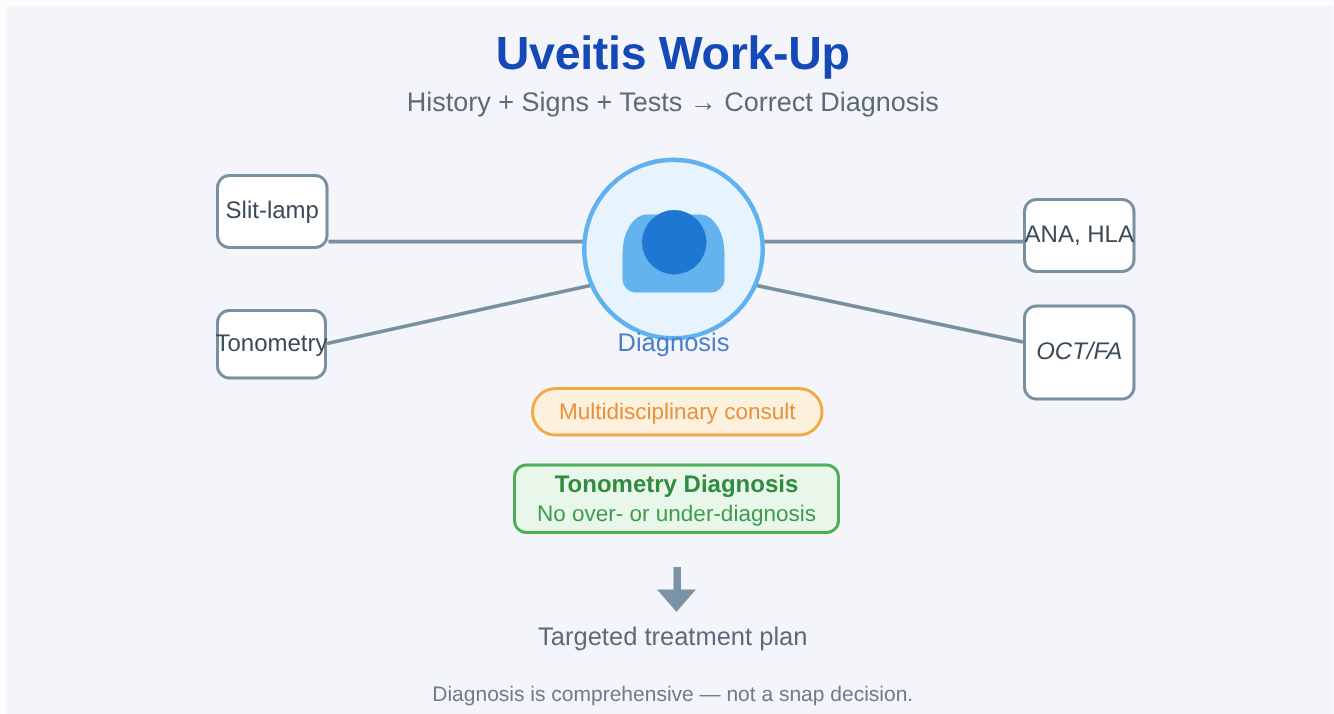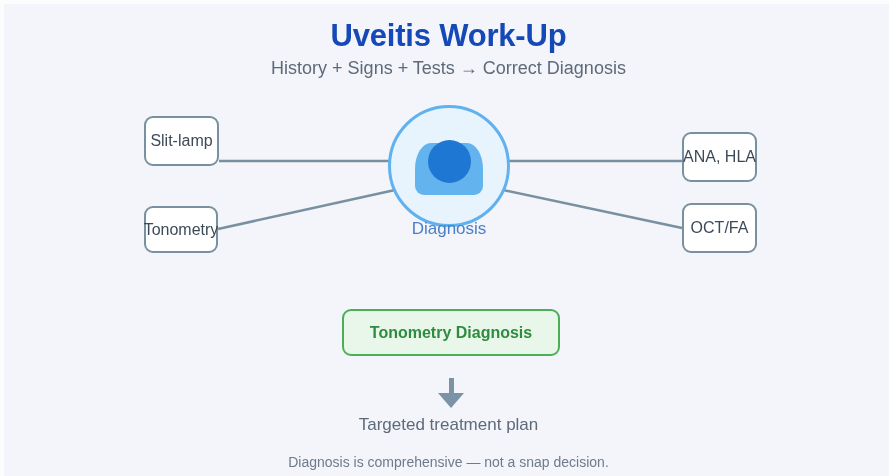--- a/index.html
+++ b/index.html
@@ -102,21 +102,21 @@
     display: flex;
     align-items: center;
     justify-content: center;
     font-size: 16px;
     color: #3c4a58;
     white-space: nowrap;
   }
   #node-slitlamp  { left: 140px; top: 112px; width: 75px; height: 50px; }
   #node-tonometry { left: 140px; top: 202px; width: 74px; height: 47px; }
   #node-ana       { left: 678px; top: 128px; width: 75px; height: 50px; }
-  #node-oct       { left: 678px; top: 199px; width: 75px; height: 50px; }
+  #node-oct       { left: 678px; top: 199px; width: 75px; height: 64px; font-style: italic; }
 
   
   .pill {
     position: absolute;
     left: 350px;
     top: 254px;
     width: 195px;
     height: 33px;
     border: 2px solid #f5a742;
     background: #fdf1de;
@@ -220,23 +220,27 @@
   <div class="node" id="node-tonometry">
     <span>Tonometry</span>
   </div>
   <div class="node" id="node-ana">
     <span>ANA, HLA</span>
   </div>
   <div class="node" id="node-oct">
     <span>OCT/FA</span>
   </div>
 
+  <div class="pill">
+    <span>Multidisciplinary consult</span>
+  </div>
 
   <div class="diagbox">
     <div class="diag-title">Tonometry Diagnosis</div>
+    <div class="diag-sub">No over- or under-diagnosis</div>
   </div>
 
   <div class="arrow-stem"></div>
   <div class="arrow-head"></div>
 
   <div class="outcome">Targeted treatment plan</div>
   <div class="footnote">Diagnosis is comprehensive — not a snap decision.</div>
 
 </div>
 

